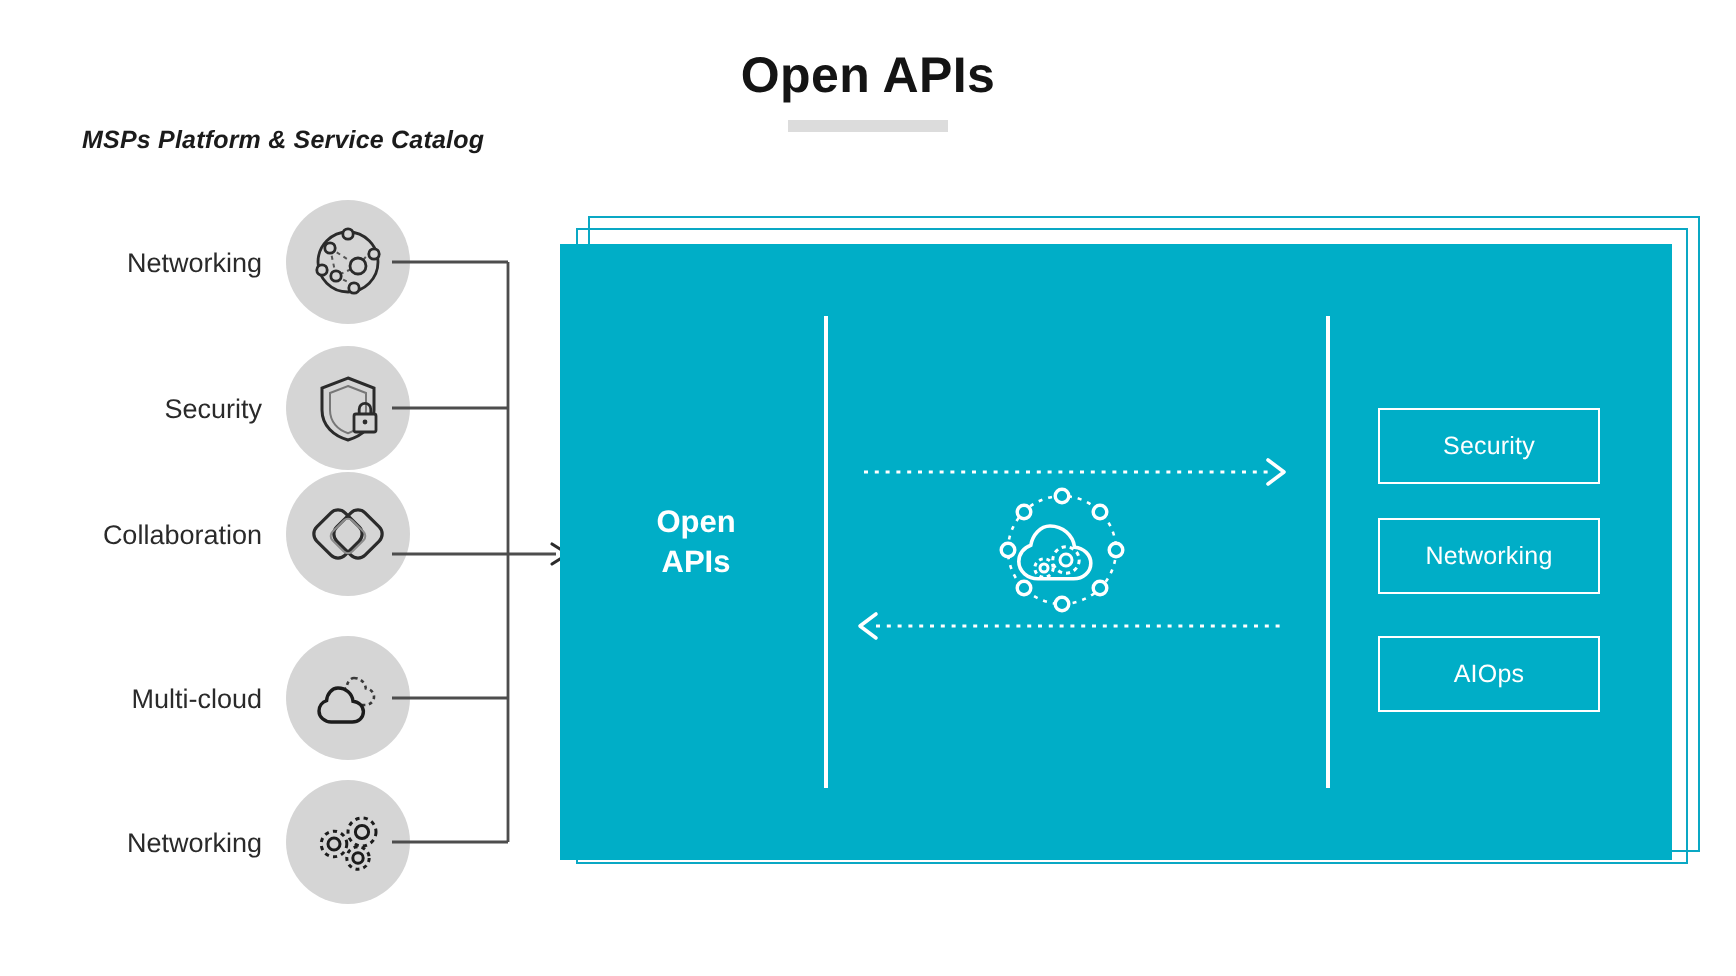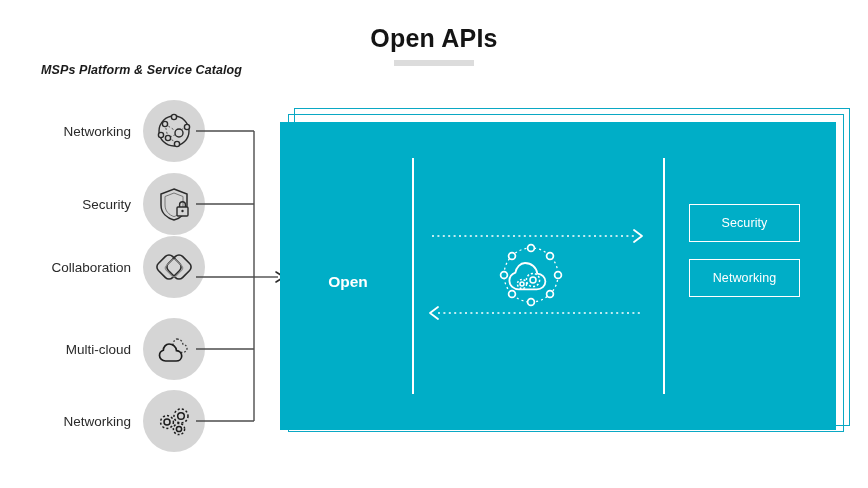--- a/index.html
+++ b/index.html
@@ -94,21 +94,20 @@
 
   .panel-openapis {
     position: absolute;
     left: 300px; top: 252px;
     width: 96px;
     text-align: center;
     color: #ffffff;
     font-size: 15.5px;
     font-weight: 700;
     line-height: 20px;
-    margin-top: 20px;
   }
 
   .vdivider {
     position: absolute;
     top: 158px;
     width: 2px; height: 236px;
     background: #ffffff;
   }
   .vdivider-left  { left: 412px; }
   .vdivider-right { left: 663px; }
@@ -225,20 +224,21 @@
     </svg>
   </div>
 
   <div class="frame-outline frame-back-2"></div>
   <div class="frame-outline frame-back-1"></div>
 
   <div class="panel"></div>
 
   <div class="panel-openapis">
     <div>Open</div>
+    <div>APIs</div>
   </div>
 
   <div class="vdivider vdivider-left"></div>
   <div class="vdivider vdivider-right"></div>
 
   <div class="flow-arrow flow-arrow-top">
     <svg width="214" height="16" viewBox="0 0 214 16">
       <line x1="0" y1="8" x2="202" y2="8" stroke="#ffffff" stroke-width="1.6" stroke-dasharray="2 3.4"></line>
       <path d="M202 2 L210 8 L202 14" fill="none" stroke="#ffffff" stroke-width="1.8" stroke-linecap="round" stroke-linejoin="round"></path>
     </svg>
@@ -273,14 +273,17 @@
       </g>
     </svg>
   </div>
 
   <div class="service-chip" style="top:204px">
     <span>Security</span>
   </div>
   <div class="service-chip" style="top:259px">
     <span>Networking</span>
   </div>
+  <div class="service-chip" style="top:318px">
+    <span>AIOps</span>
+  </div>
 
 </div>
 
 </body></html>

